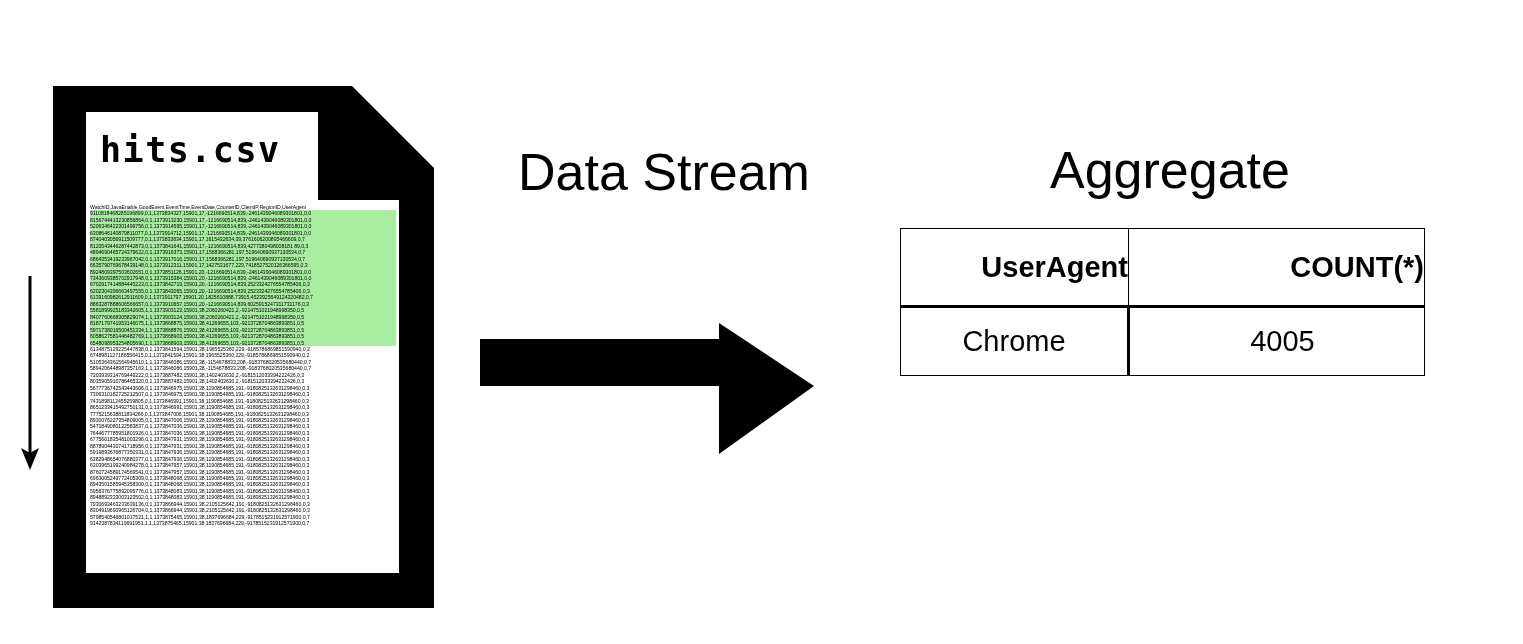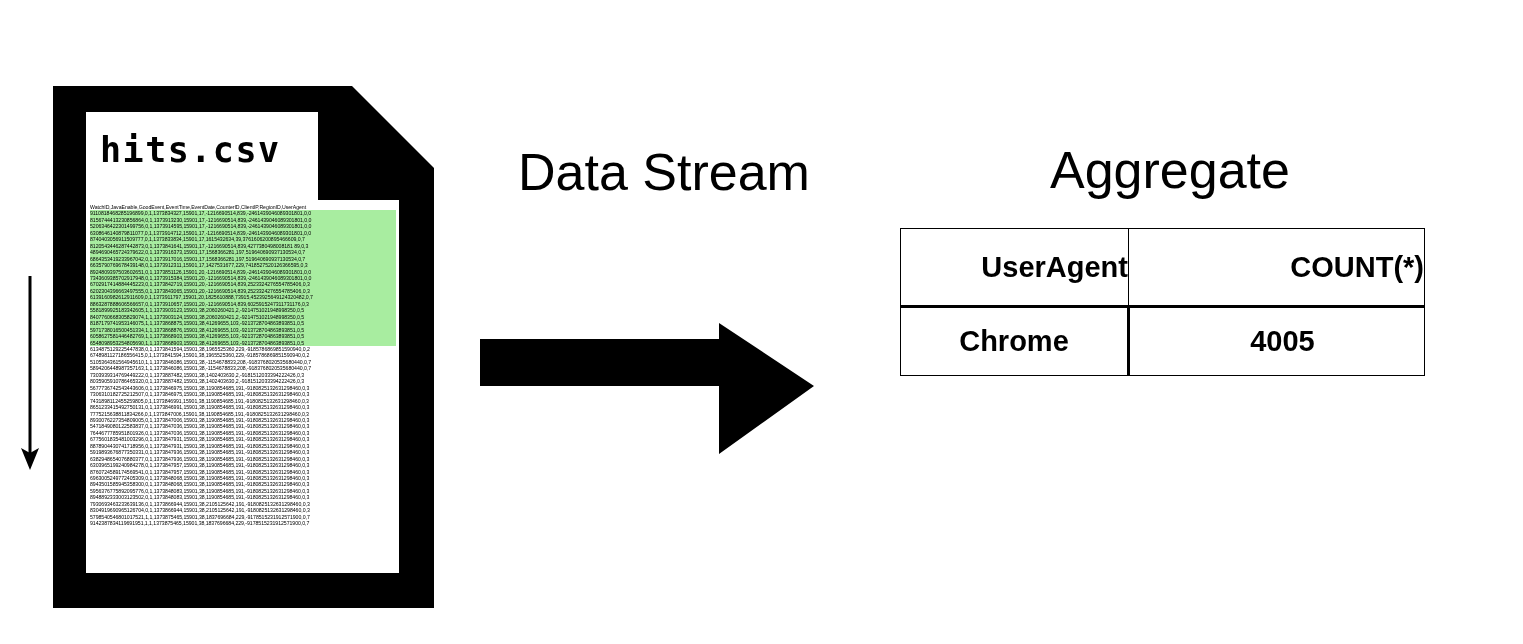--- a/index.html
+++ b/index.html
@@ -157,26 +157,26 @@
     font-size: 29px;
     font-weight: bold;
     border-bottom: 3.2px solid #000000;
     text-align: right;
   }
   #aggregate-table tbody td {
     height: 67px;
     font-size: 29px;
   }
   #aggregate-table tbody td.key-cell {
-    font-weight: bold;
+    font-weight: normal;
     border-right-width: 3px;
     margin-top: 40px;
   }
   #aggregate-table tbody td.value-cell {
-    font-weight: bold;
+    font-weight: normal;
     padding-left: 11px;
   }
 </style>
 </head>
 <body>
 
 <div id="canvas">
 
   <div id="flow-arrow-down">
     <svg width="36" height="196" viewBox="0 0 36 196" xmlns="http://www.w3.org/2000/svg">

